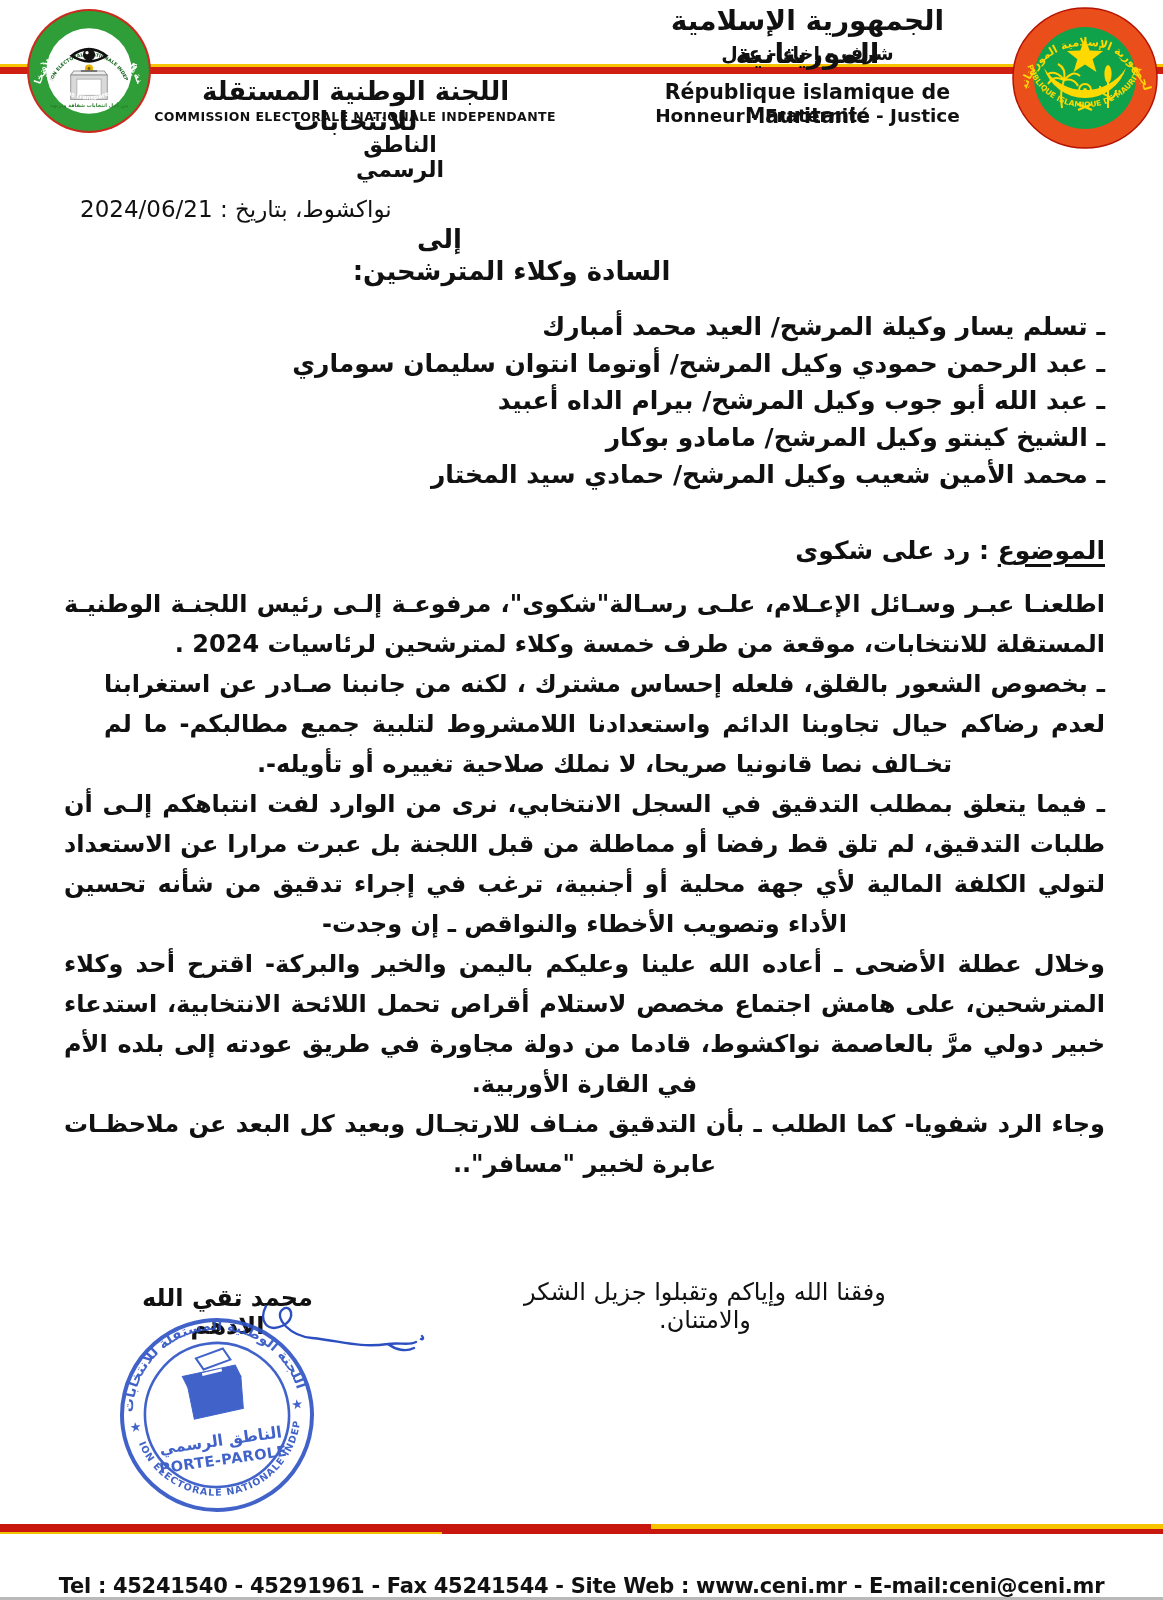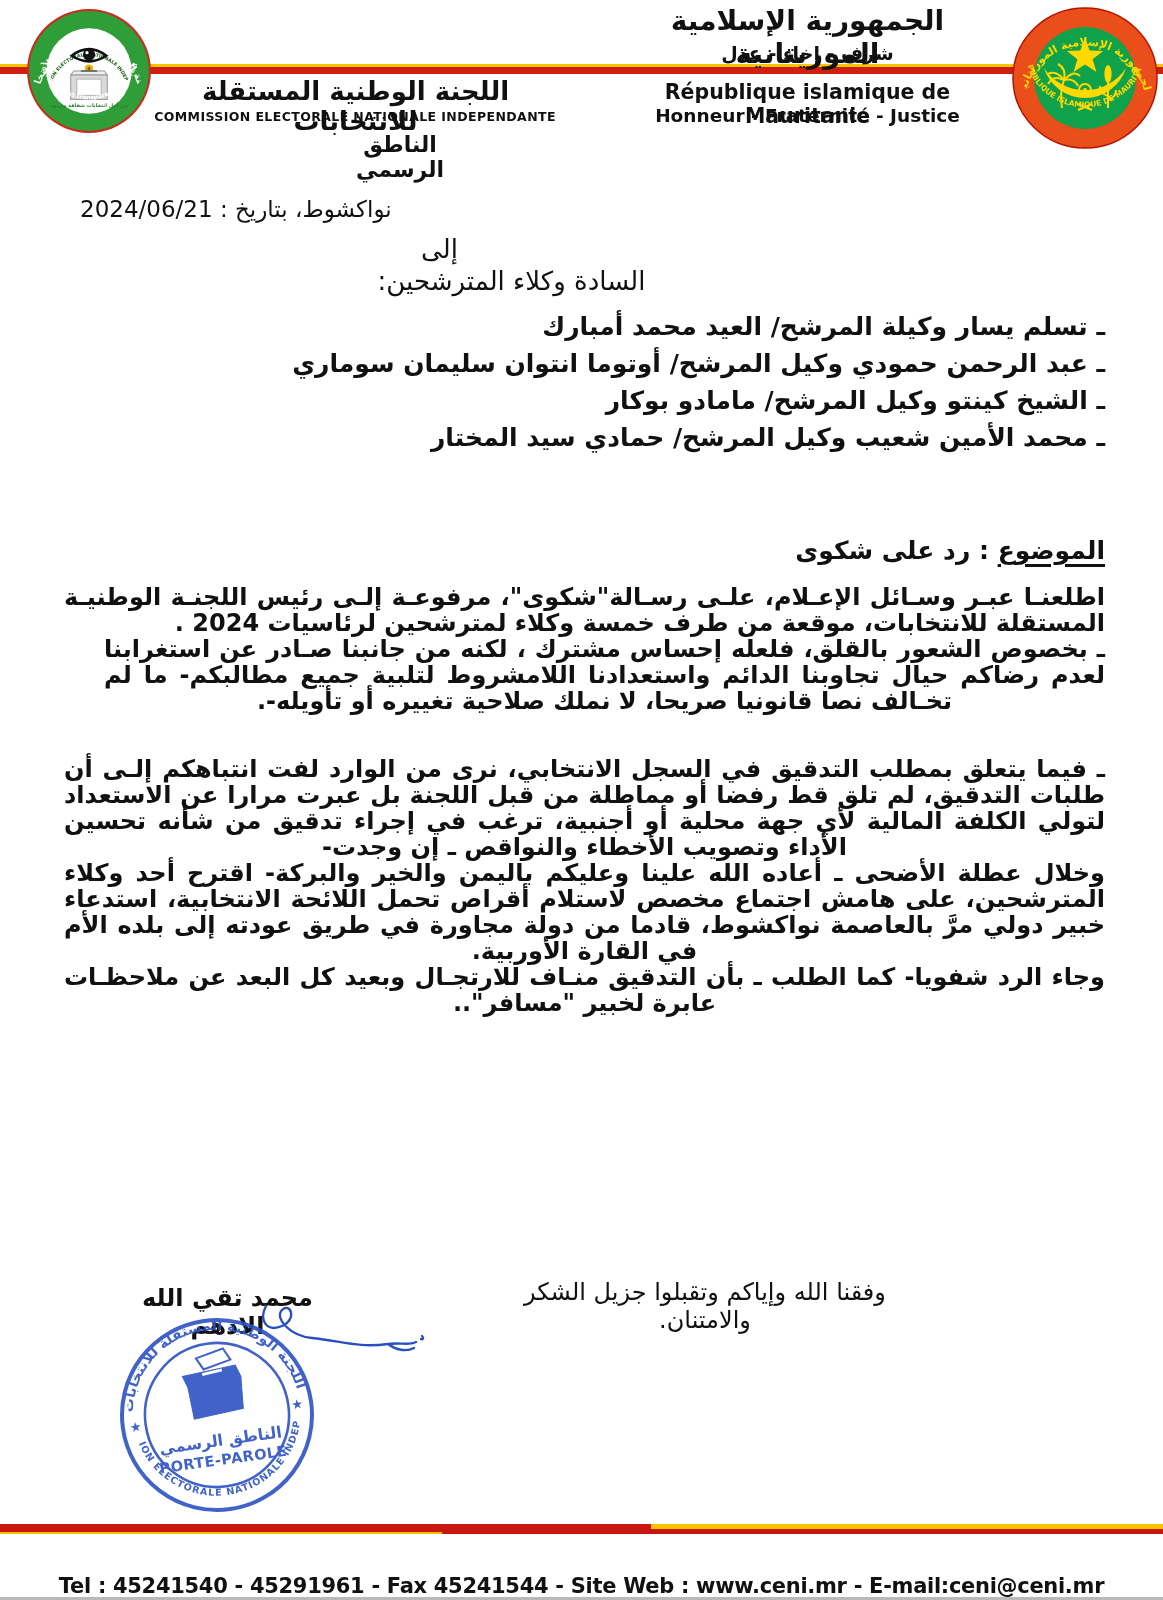--- a/index.html
+++ b/index.html
@@ -25,35 +25,35 @@
   .rep-ar{position:absolute;left:615px;top:4px;width:385px;text-align:center;
           font-size:28px;font-weight:bold;direction:rtl;z-index:2;}
   .motto-ar{position:absolute;left:615px;top:42px;width:385px;text-align:center;
           font-size:19px;font-weight:bold;direction:rtl;z-index:2;}
   .rep-fr{position:absolute;left:615px;top:80px;width:385px;text-align:center;
           font-size:20.5px;font-weight:bold;z-index:2;}
   .motto-fr{position:absolute;left:615px;top:105px;width:385px;text-align:center;
           font-size:18.5px;font-weight:bold;z-index:2;}
 
   .dateline{position:absolute;left:80px;top:196px;width:330px;font-size:23px;direction:rtl;text-align:left;}
-  .to-block{position:absolute;left:310px;top:234px;width:403px;direction:rtl;font-weight:normal;}
+  .to-block{position:absolute;left:310px;top:224px;width:403px;direction:rtl;font-weight:bold;}
   .to-word{font-size:26px;text-align:left;padding-left:26px;direction:rtl;}
   .to-word span{display:inline-block;}
   .to-line2{font-size:26px;text-align:center;margin-top:2px;}
   .to-word{text-align:center;padding-left:0;transform:translateX(-72px);}
 
   .recipients{position:absolute;right:58px;top:308px;width:1045px;direction:rtl;
               font-size:25px;font-weight:bold;line-height:37px;}
   .rcp{white-space:nowrap;}
 
   .subject{position:absolute;right:58px;top:536px;direction:rtl;font-size:25px;font-weight:bold;}
   .subject .u{text-decoration:underline;text-decoration-thickness:2.5px;text-underline-offset:5px;}
 
   .body-text{position:absolute;left:64px;right:58px;top:584px;direction:rtl;
-             font-size:24px;font-weight:bold;line-height:26px;}
+             font-size:24px;font-weight:bold;line-height:40px;}
   .body-text p{margin:0;text-align:justify;}
 
   .closing-row{position:absolute;left:0;top:1278px;width:100%;height:40px;}
   .closing{position:absolute;left:505px;width:400px;text-align:center;direction:rtl;
            font-size:24px;font-weight:normal;}
   .signer{position:absolute;left:110px;top:6px;width:235px;text-align:center;direction:rtl;
           font-size:24px;font-weight:bold;}
 
   .stamp{position:absolute;left:116px;top:1310px;width:202px;height:210px;
          transform:rotate(-8deg);opacity:.9;z-index:2;}
@@ -158,32 +158,33 @@
   <div class="dateline">نواكشوط، بتاريخ : 2024/06/21</div>
 
   <div class="to-block">
     <div class="to-word"><span>إلى</span></div>
     <div class="to-line2">السادة وكلاء المترشحين:</div>
   </div>
 
   <div class="recipients">
       <div class="rcp">ـ تسلم يسار وكيلة المرشح/ العيد محمد أمبارك</div>
       <div class="rcp">ـ عبد الرحمن حمودي وكيل المرشح/ أوتوما انتوان سليمان سوماري</div>
+      <div class="rcp">ـ عبد الله أبو جوب وكيل المرشح/ بيرام الداه أعبيد</div>
       <div class="rcp">ـ الشيخ كينتو وكيل المرشح/ مامادو بوكار</div>
       <div class="rcp">ـ محمد الأمين شعيب وكيل المرشح/ حمادي سيد المختار</div>
     </div>
 
   <div class="subject">
     <span class="u">الموضوع</span><span> : </span><span>رد على شكوى</span>
   </div>
 
   <div class="body-text">
       <p>اطلعنـا عبـر وسـائل الإعـلام، علـى رسـالة"شكوى"، مرفوعـة إلـى رئيس اللجنـة الوطنيـة المستقلة للانتخابات، موقعة من طرف خمسة وكلاء لمترشحين لرئاسيات 2024 .</p>
       <p style="text-align-last: center; margin-left: 40px;">ـ بخصوص الشعور بالقلق، فلعله إحساس مشترك ، لكنه من جانبنا صـادر عن استغرابنا لعدم رضاكم حيال تجاوبنا الدائم واستعدادنا اللامشروط لتلبية جميع مطالبكم- ما لم تخـالف نصا قانونيا صريحا، لا نملك صلاحية تغييره أو تأويله-.</p>
-      <p style="text-align-last: center; margin-top: 42px;">ـ فيما يتعلق بمطلب التدقيق في السجل الانتخابي، نرى من الوارد لفت انتباهكم إلـى أن طلبات التدقيق، لم تلق قط رفضا أو مماطلة من قبل اللجنة بل عبرت مرارا عن الاستعداد لتولي الكلفة المالية لأي جهة محلية أو أجنبية، ترغب في إجراء تدقيق من شأنه تحسين الأداء وتصويب الأخطاء والنواقص ـ إن وجدت-</p>
+      <p style="text-align-last: center;">ـ فيما يتعلق بمطلب التدقيق في السجل الانتخابي، نرى من الوارد لفت انتباهكم إلـى أن طلبات التدقيق، لم تلق قط رفضا أو مماطلة من قبل اللجنة بل عبرت مرارا عن الاستعداد لتولي الكلفة المالية لأي جهة محلية أو أجنبية، ترغب في إجراء تدقيق من شأنه تحسين الأداء وتصويب الأخطاء والنواقص ـ إن وجدت-</p>
       <p style="text-align-last: center;">وخلال عطلة الأضحى ـ أعاده الله علينا وعليكم باليمن والخير والبركة- اقترح أحد وكلاء المترشحين، على هامش اجتماع مخصص لاستلام أقراص تحمل اللائحة الانتخابية، استدعاء خبير دولي مرَّ بالعاصمة نواكشوط، قادما من دولة مجاورة في طريق عودته إلى بلده الأم في القارة الأوربية.</p>
       <p style="text-align-last: center;">وجاء الرد شفويا- كما الطلب ـ بأن التدقيق منـاف للارتجـال وبعيد كل البعد عن ملاحظـات عابرة لخبير "مسافر"..</p>
     </div>
 
   <div class="closing-row">
     <div class="closing">وفقنا الله وإياكم وتقبلوا جزيل الشكر والامتنان.</div>
     <div class="signer">محمد تقي الله الادهم</div>
   </div>
 
   <svg class="signature" viewBox="0 0 190 80">

